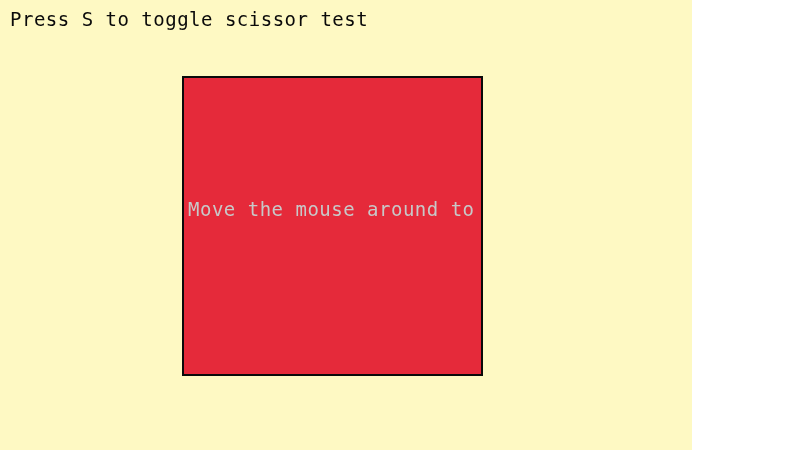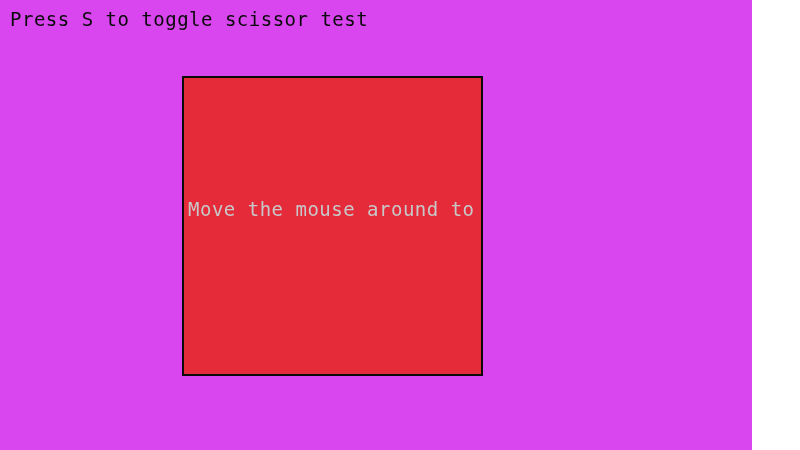--- a/index.html
+++ b/index.html
@@ -7,23 +7,24 @@
     padding: 0;
   }
   body {
     width: 800px;
     height: 450px;
     overflow: hidden;
     font-family: "DejaVu Sans Mono", monospace;
   }
   #app {
     position: relative;
-    width: 752px;
+    width: 656px;
     height: 450px;
-    background: #d946ef;
+    background: #fef9c3;
+    padding-left: 36px;
   }
   #hint-text {
     position: absolute;
     left: 10px;
     top: 8px;
     font-family: "DejaVu Sans Mono", monospace;
     font-size: 19px;
     line-height: 22px;
     letter-spacing: 0.5px;
     color: #0a0a0a;

